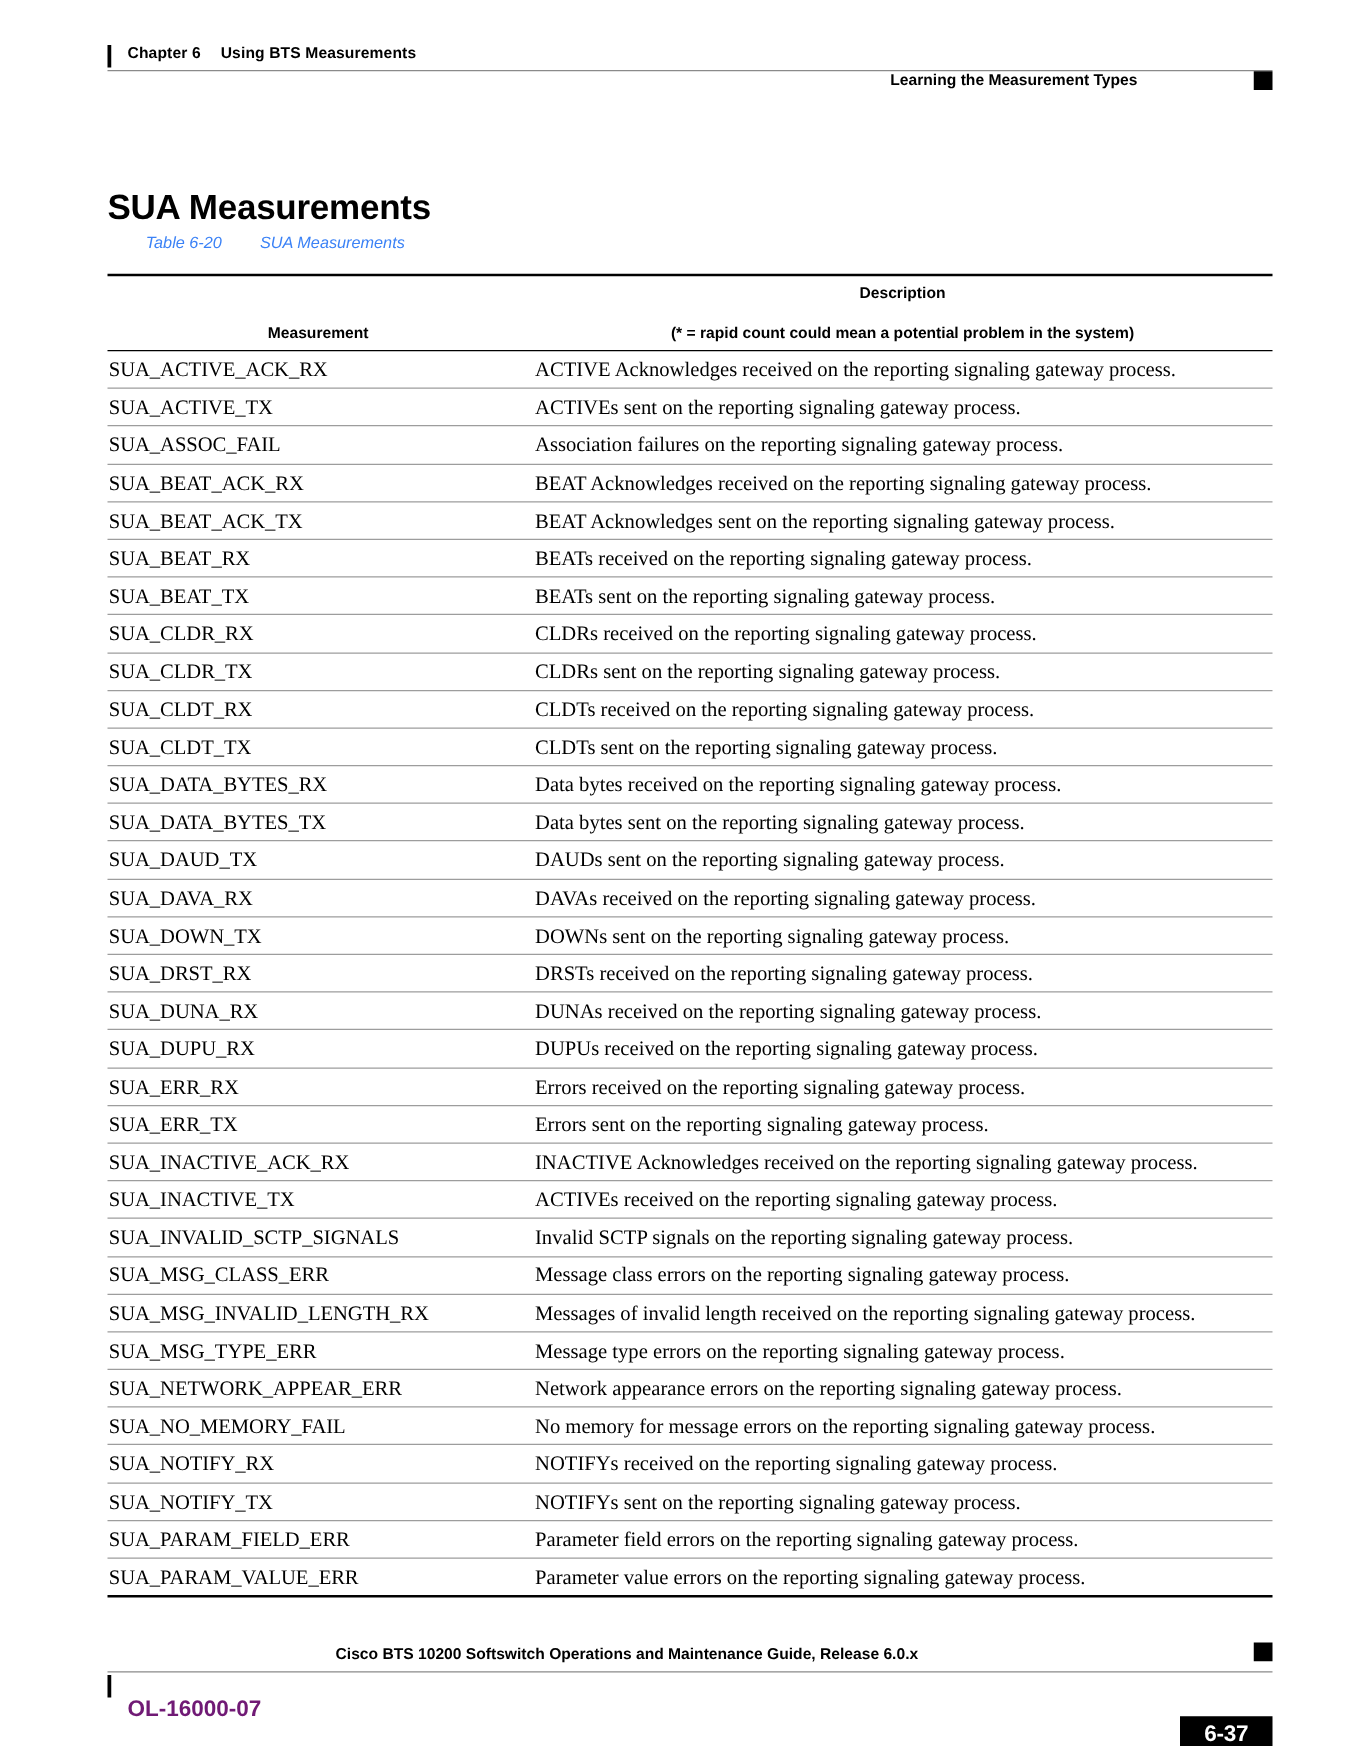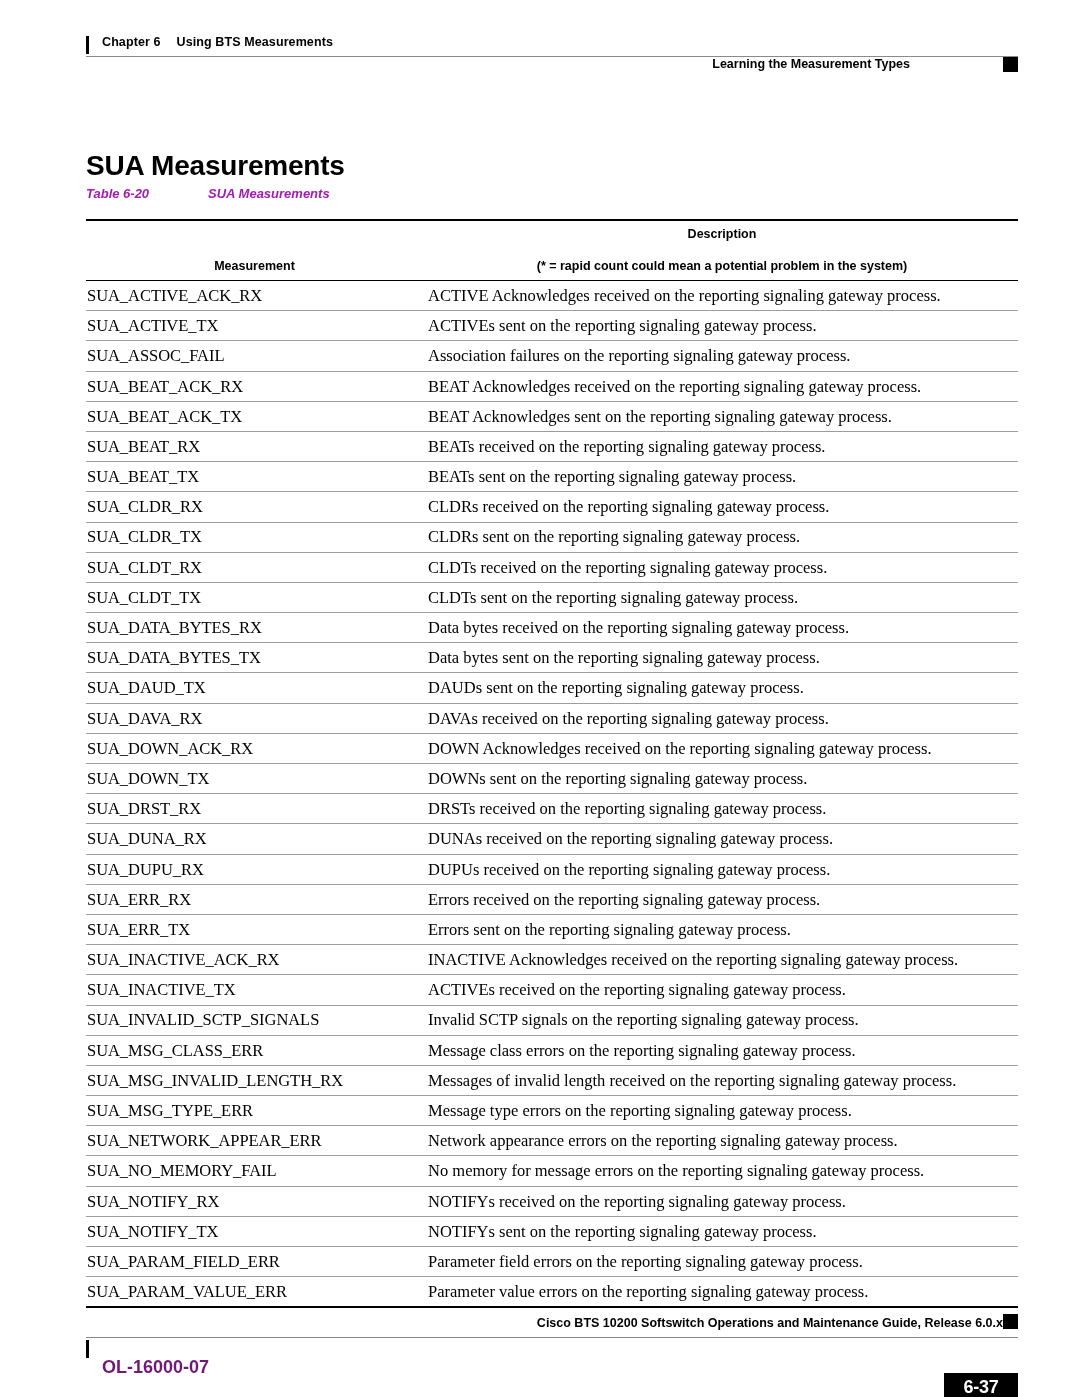--- a/index.html
+++ b/index.html
@@ -85,24 +85,25 @@
     white-space: nowrap;
   }
 
   
   .table-caption {
     position: absolute;
     left: 86px;
     top: 186px;
     font-family: "Liberation Sans", sans-serif;
     font-style: italic;
-    font-weight: bold;
+    font-weight: normal;
     font-size: 13px;
-    color: #a21caf;
-    white-space: nowrap;
+    color: #3b82f6;
+    white-space: nowrap;
+    text-align: center;
   }
   .table-caption .cap-num { display: inline-block; width: 122px; }
 
   
   .meas-table {
     position: absolute;
     left: 86px;
     top: 219px;
     width: 932px;
     border-collapse: collapse;
@@ -150,21 +151,21 @@
     left: 0;
     top: 1300px;
     width: 1080px;
     height: 80px;
   }
   .ftr-center-line {
     position: absolute;
     left: 0;
     top: 16px;
     width: 1003px;
-    text-align: right;
+    text-align: center;
     font-family: "Liberation Sans", sans-serif;
     font-weight: bold;
     font-size: 12.5px;
     color: #000;
     white-space: nowrap;
   }
   .ftr-square {
     position: absolute;
     left: 1003px;
     top: 14px;
@@ -304,24 +305,20 @@
       </tr>
       <tr>
         <td class="td-meas">SUA_DAUD_TX</td>
         <td class="td-desc">DAUDs sent on the reporting signaling gateway process.</td>
       </tr>
       <tr>
         <td class="td-meas">SUA_DAVA_RX</td>
         <td class="td-desc">DAVAs received on the reporting signaling gateway process.</td>
       </tr>
       <tr>
-        <td class="td-meas">SUA_DOWN_ACK_RX</td>
-        <td class="td-desc">DOWN Acknowledges received on the reporting signaling gateway process.</td>
-      </tr>
-      <tr>
         <td class="td-meas">SUA_DOWN_TX</td>
         <td class="td-desc">DOWNs sent on the reporting signaling gateway process.</td>
       </tr>
       <tr>
         <td class="td-meas">SUA_DRST_RX</td>
         <td class="td-desc">DRSTs received on the reporting signaling gateway process.</td>
       </tr>
       <tr>
         <td class="td-meas">SUA_DUNA_RX</td>
         <td class="td-desc">DUNAs received on the reporting signaling gateway process.</td>

